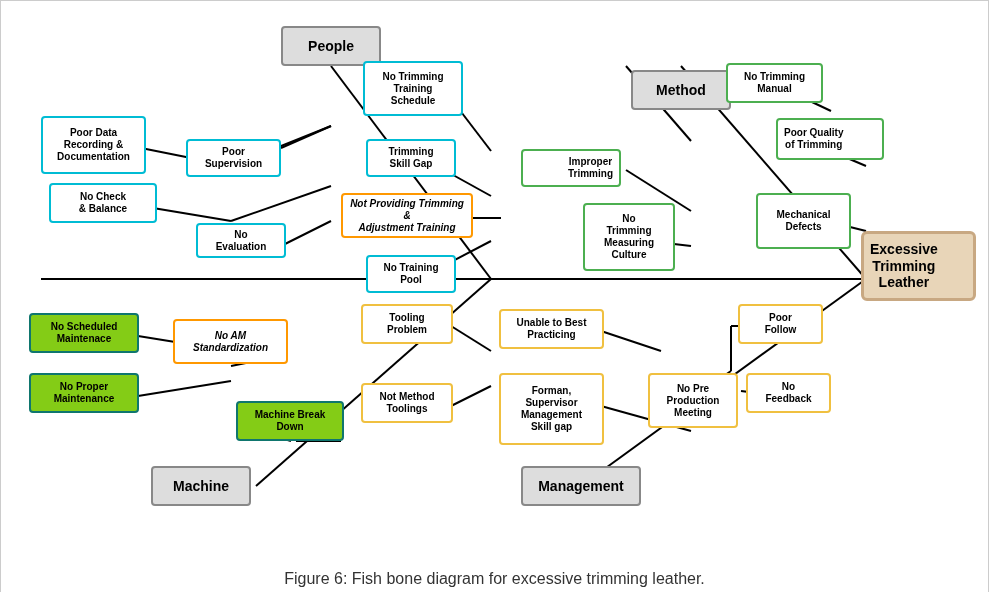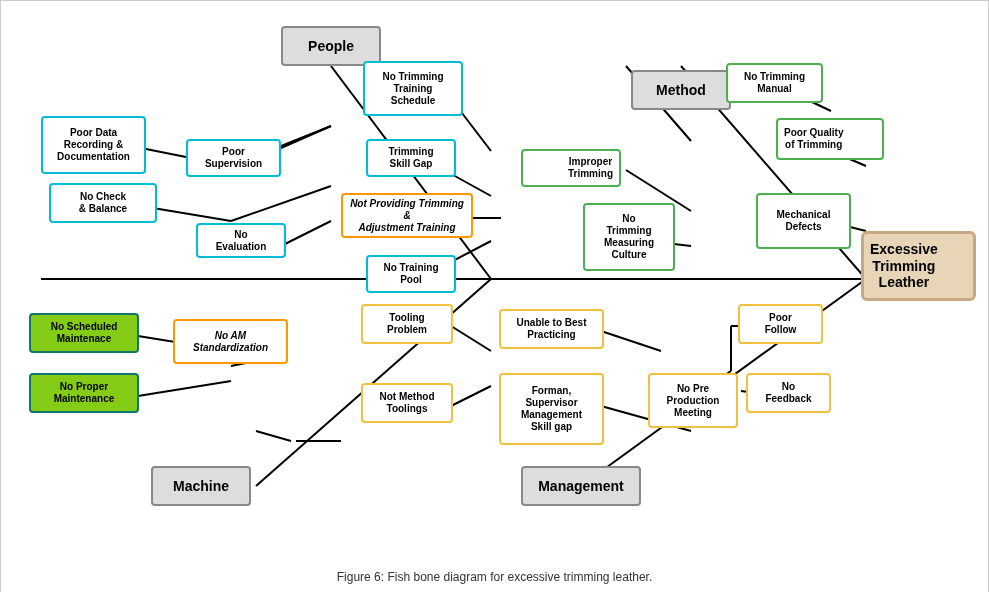--- a/index.html
+++ b/index.html
@@ -13,21 +13,21 @@
       position: relative;
     }
     .diagram-area {
       width: 100%;
       height: 555px;
       position: relative;
       background: #fff;
     }
     .caption {
       text-align: center;
-      font-size: 12px;
+      font-size: 16px;
       color: #333;
       margin-top: 4px;
     }
     
     .node {
       position: absolute;
       text-align: center;
       font-size: 10px;
       font-weight: bold;
       line-height: 1.2;
@@ -190,20 +190,24 @@
 Maintenace</span>
     </div>
     <div class="node node-purple" style="left:18px; top:362px; width:110px; height:40px; display:flex; align-items:center; justify-content:center;">
       <span style="white-space:pre-line;">No Proper
 Maintenance</span>
     </div>
     <div class="node node-orange" style="left:162px; top:308px; width:115px; height:45px; display:flex; align-items:center; justify-content:center;">
       <span style="white-space:pre-line;">No AM
 Standardization</span>
     </div>
+    <div class="node node-purple" style="left:225px; top:390px; width:108px; height:40px; display:flex; align-items:center; justify-content:center;">
+      <span style="white-space:pre-line;">Machine Break
+Down</span>
+    </div>
 
     <div class="node node-yellow" style="left:350px; top:293px; width:92px; height:40px; display:flex; align-items:center; justify-content:center;">
       <span style="white-space:pre-line;">Tooling
 Problem</span>
     </div>
     <div class="node node-yellow" style="left:350px; top:372px; width:92px; height:40px; display:flex; align-items:center; justify-content:center;">
       <span style="white-space:pre-line;">Not Method
 Toolings</span>
     </div>
 

